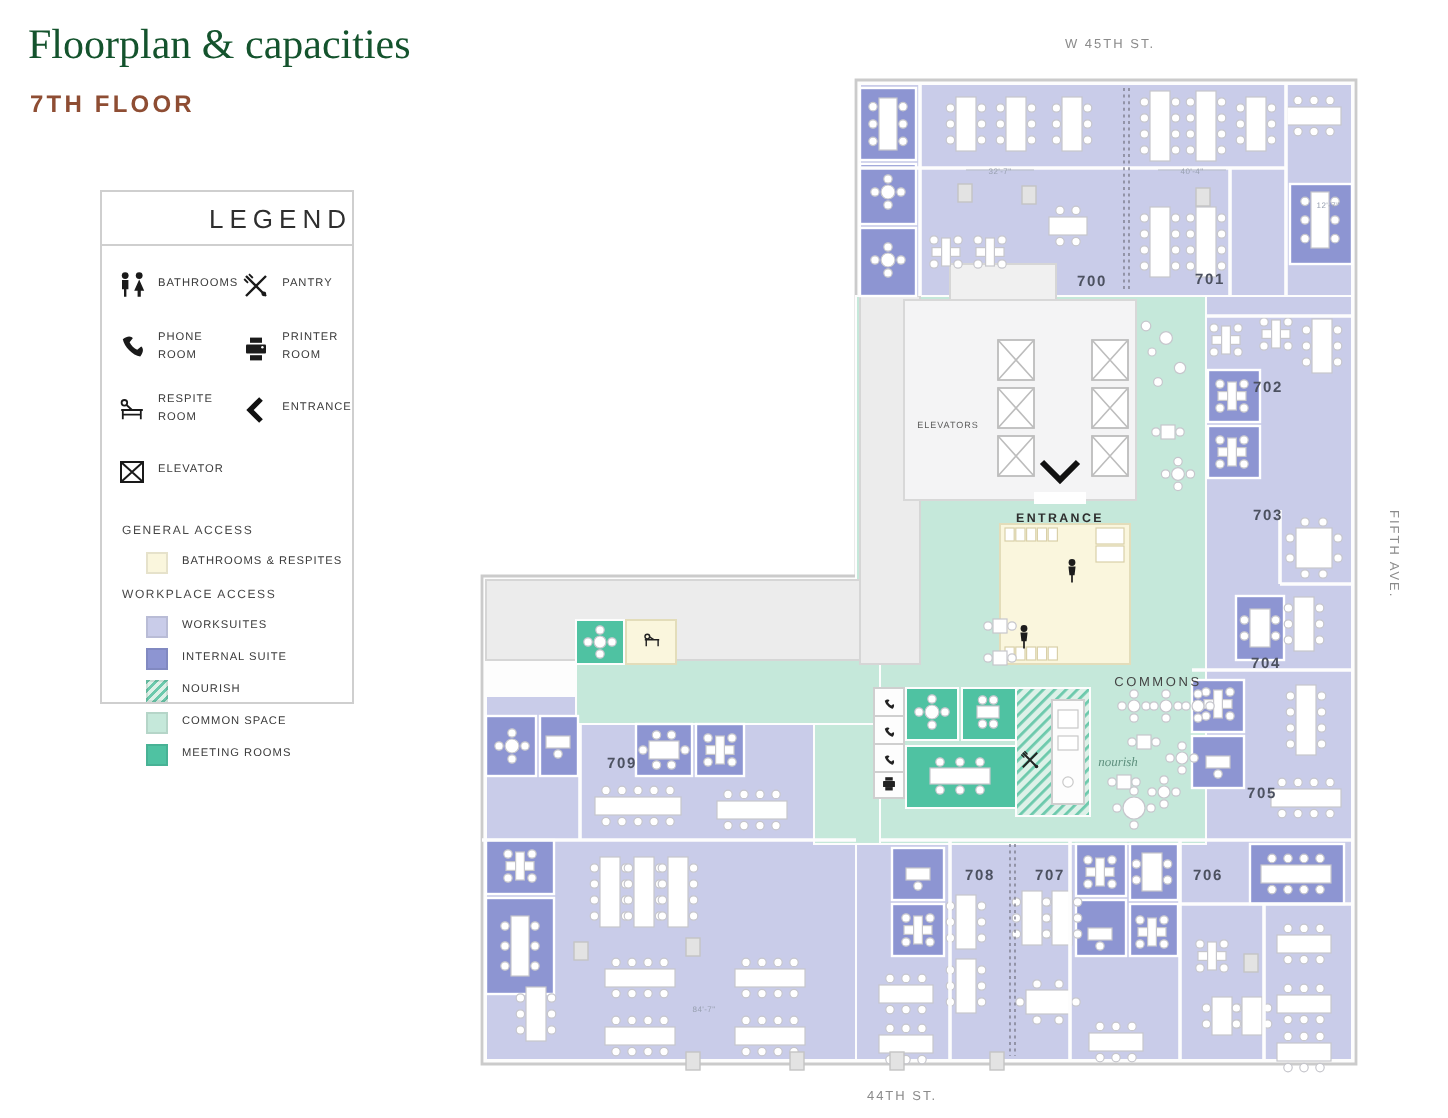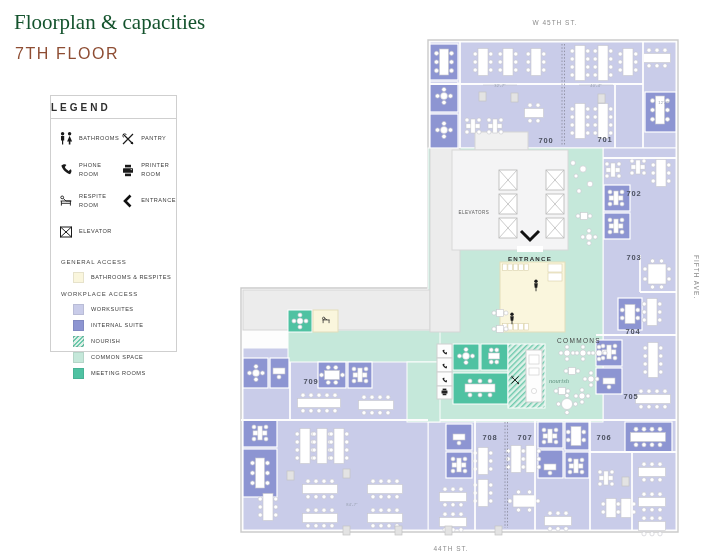--- a/index.html
+++ b/index.html
@@ -1,23 +1,23 @@
 <!DOCTYPE html>
 <html><head>
 <meta charset="utf-8">
 <style>
   html,body{margin:0;padding:0;background:#fff;}
   body{width:724px;height:559px;position:relative;font-family:"Liberation Sans",sans-serif;overflow:hidden;}
   .abs{position:absolute;}
   
   #title{left:14px;top:10px;font-family:"Liberation Serif",serif;font-size:21px;color:#14532d;}
-  #subtitle{left:15px;top:45px;font-size:16px;font-weight:normal;letter-spacing:1.6px;color:#8e4d33;}
+  #subtitle{left:15px;top:45px;font-size:12px;font-weight:bold;letter-spacing:1.6px;color:#8e4d33;}
   
   #legend{left:50px;top:95px;width:127px;height:257px;border:1px solid #cfcfcf;background:#fff;box-sizing:border-box;}
-  #legend-header{text-align:left;font-size:10px;letter-spacing:3px;color:#2e2e2e;padding:6px 0 5px;border-bottom:1px solid #cfcfcf;font-weight:bold;}
+  #legend-header{text-align:right;font-size:13px;letter-spacing:3px;color:#2e2e2e;padding:6px 0 5px;border-bottom:1px solid #cfcfcf;}
   #legend-icons{display:flex;padding:4px 2px 2px 6px;}
   .lcol{display:flex;flex-direction:column;flex:1;}
   .litem{display:flex;align-items:center;height:31px;}
   .licon{width:18px;height:16px;flex:0 0 18px;margin-right:4px;}
   .llabel{font-size:5.6px;letter-spacing:.5px;color:#3a3a3a;line-height:1.5;}
   .lsection{padding:4px 0 0 10px;}
   .lheading{font-size:6px;letter-spacing:.8px;color:#474747;margin:6px 0 4px;}
   .srow{display:flex;align-items:center;height:16px;padding-left:12px;}
   .sw{width:11px;height:11px;margin-right:7px;border:1px solid rgba(0,0,0,.08);box-sizing:border-box;}
   .hatch{background:repeating-linear-gradient(135deg,#def1e8 0,#def1e8 2px,#6cc9ac 2px,#6cc9ac 3.2px);}

